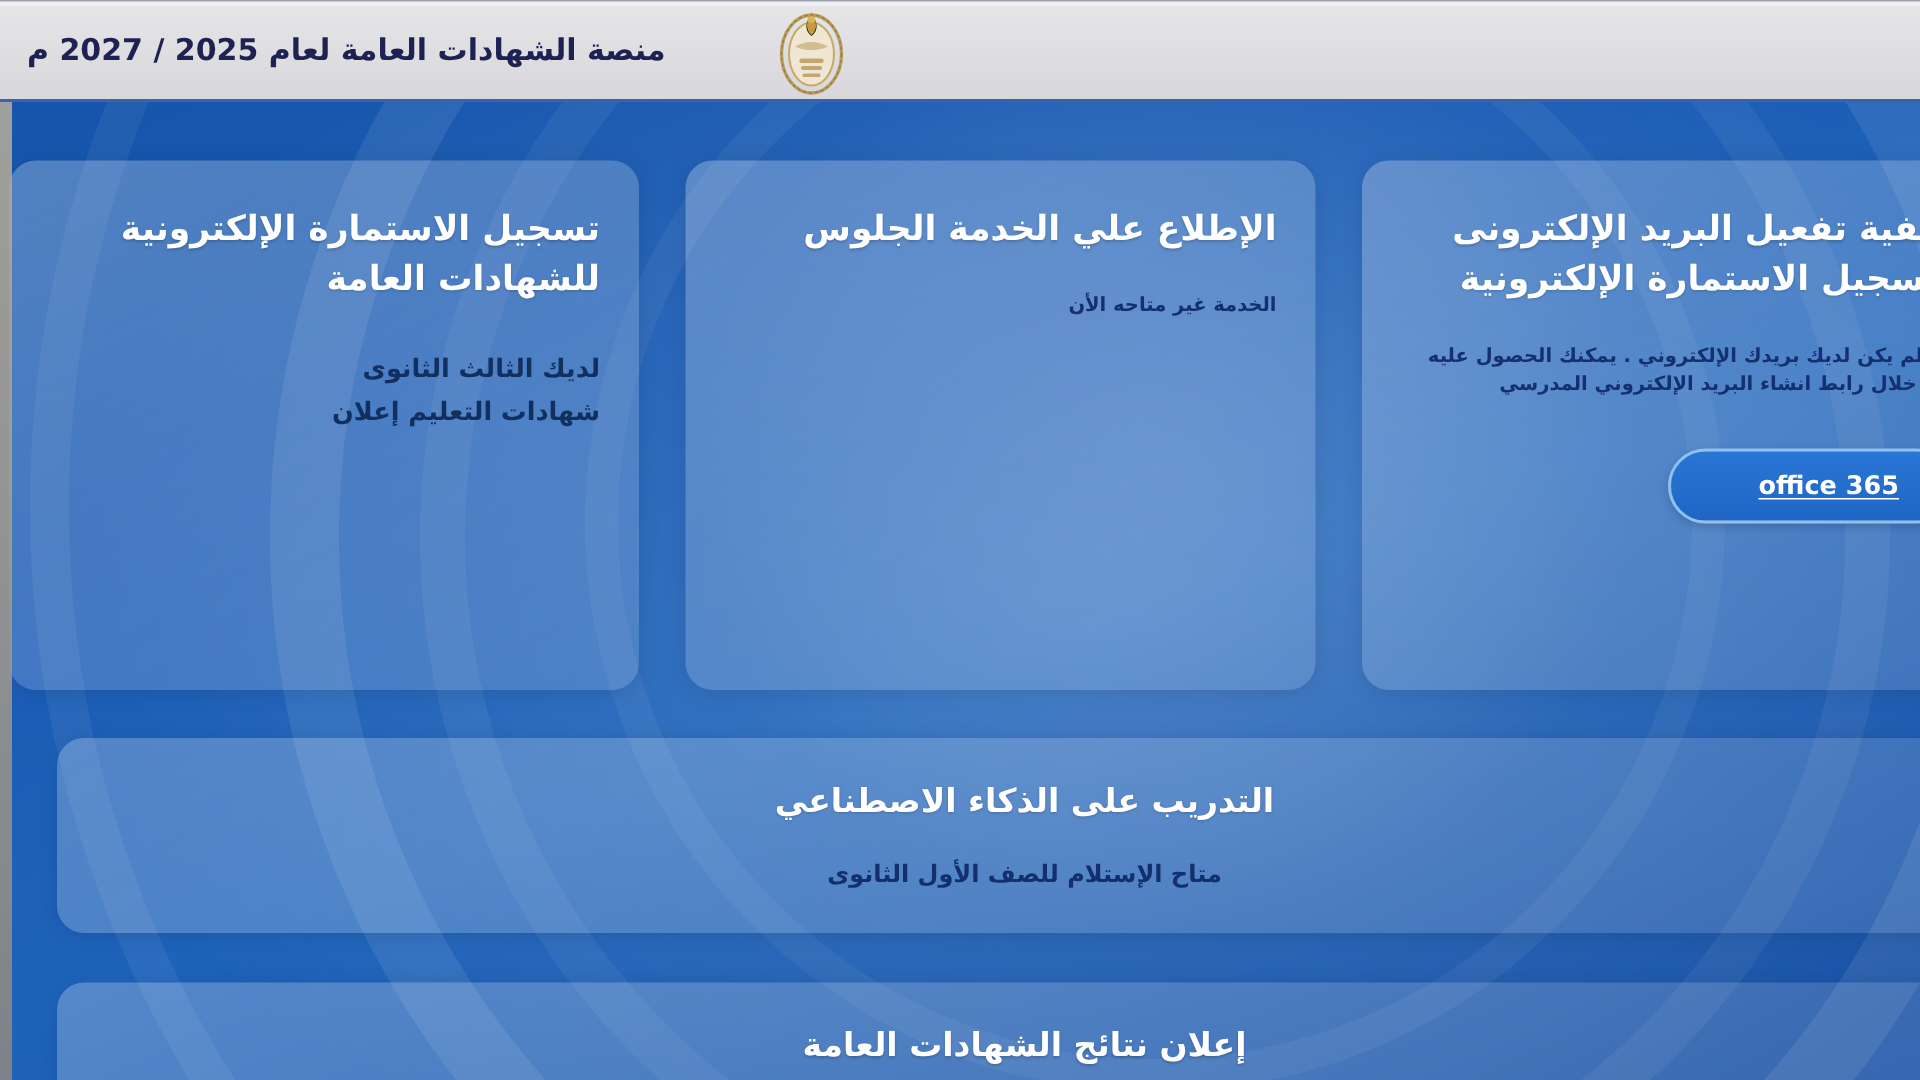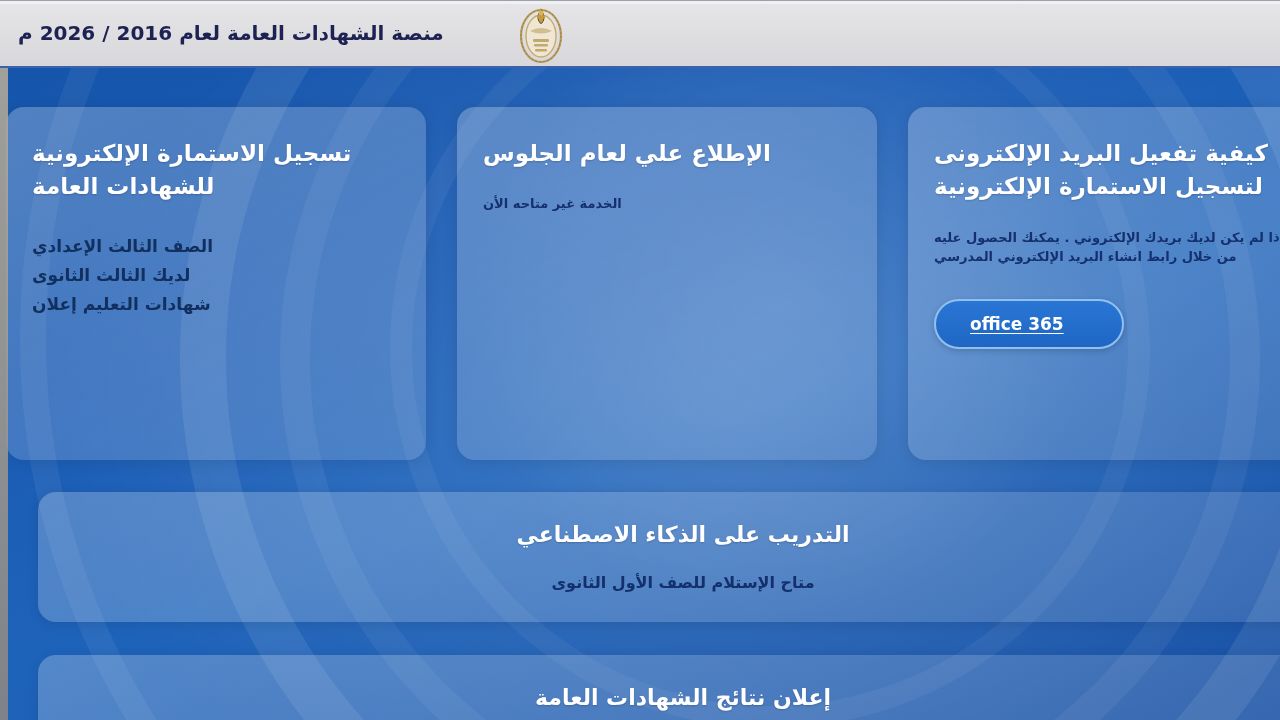--- a/index.html
+++ b/index.html
@@ -123,21 +123,21 @@
 
   .card {
     position: relative;
     width: 420px;
     height: 353px;
     flex: 0 0 auto;
     border-radius: 18px;
     background: linear-gradient(155deg, rgba(255,255,255,0.26) 0%, rgba(255,255,255,0.19) 45%, rgba(255,255,255,0.14) 100%);
     box-shadow: 0 2px 14px rgba(0,0,0,0.10);
     padding: 22px 26px 18px;
-    text-align: left;
+    text-align: right;
     direction: rtl;
     overflow: hidden;
   }
   .card.third { width: 420px; }
 
   .card-title {
     font-size: 23px;
     font-weight: bold;
     color: #ffffff;
     line-height: 1.45;
@@ -222,21 +222,21 @@
         <path d="M25 6 C21 12 20 17 25 21 C30 17 29 12 25 6 Z" fill="#c9a martin"></path>
         <path d="M25 5 C21.5 11 20.5 16.5 25 20.5 C29.5 16.5 28.5 11 25 5 Z" fill="#c79a3e"></path>
         <circle cx="25" cy="10" r="2.4" fill="#d8b45c"></circle>
         <path d="M14 28 q11 -6 22 0 q-11 5 -22 0 Z" fill="#cdb583" opacity="0.85"></path>
         <rect x="17" y="36" width="16" height="3" rx="1.2" fill="#c2a86f"></rect>
         <rect x="18" y="41" width="14" height="2.6" rx="1.1" fill="#c2a86f"></rect>
         <rect x="19" y="46" width="12" height="2.4" rx="1" fill="#c2a86f"></rect>
         <ellipse cx="25" cy="33" rx="20" ry="26" fill="none" stroke="#8d7a4e" stroke-width="0.8" stroke-dasharray="2 2"></ellipse>
       </svg>
     </div>
-    <div class="header-title">منصة الشهادات العامة لعام 2016 / 2026 م</div>
+    <div class="header-title">منصة الشهادات العامة لعام 2025 / 2027 م</div>
   </div>
 
   <div class="content">
 
     <div class="rings">
       <div class="ring r5"></div>
       <div class="ring r3"></div>
       <div class="ring r1"></div>
       <div class="ring r2"></div>
       <div class="ring r4"></div>
@@ -247,28 +247,27 @@
 
     <div class="card-row">
 
       <div class="card">
         <div class="card-title">كيفية تفعيل البريد الإلكترونى لتسجيل الاستمارة الإلكترونية</div>
         <div class="card-sub">إذا لم يكن لديك بريدك الإلكتروني . يمكنك الحصول عليه من خلال رابط انشاء البريد الإلكتروني المدرسي</div>
         <a class="office-btn">office 365</a>
       </div>
 
       <div class="card">
-        <div class="card-title">الإطلاع علي لعام الجلوس</div>
+        <div class="card-title">الإطلاع علي الخدمة الجلوس</div>
         <div class="card-sub">الخدمة غير متاحه الأن</div>
       </div>
 
       <div class="card third">
         <div class="card-title">تسجيل الاستمارة الإلكترونية للشهادات العامة</div>
         <ul class="card-list">
-          <li>الصف الثالث الإعدادي</li>
           <li>لديك الثالث الثانوى</li>
           <li>شهادات التعليم إعلان</li>
         </ul>
       </div>
 
     </div>
 
     <div class="banner banner-1">
       <div class="banner-title">التدريب على الذكاء الاصطناعي</div>
       <div class="banner-sub">متاح الإستلام للصف الأول الثانوى</div>

